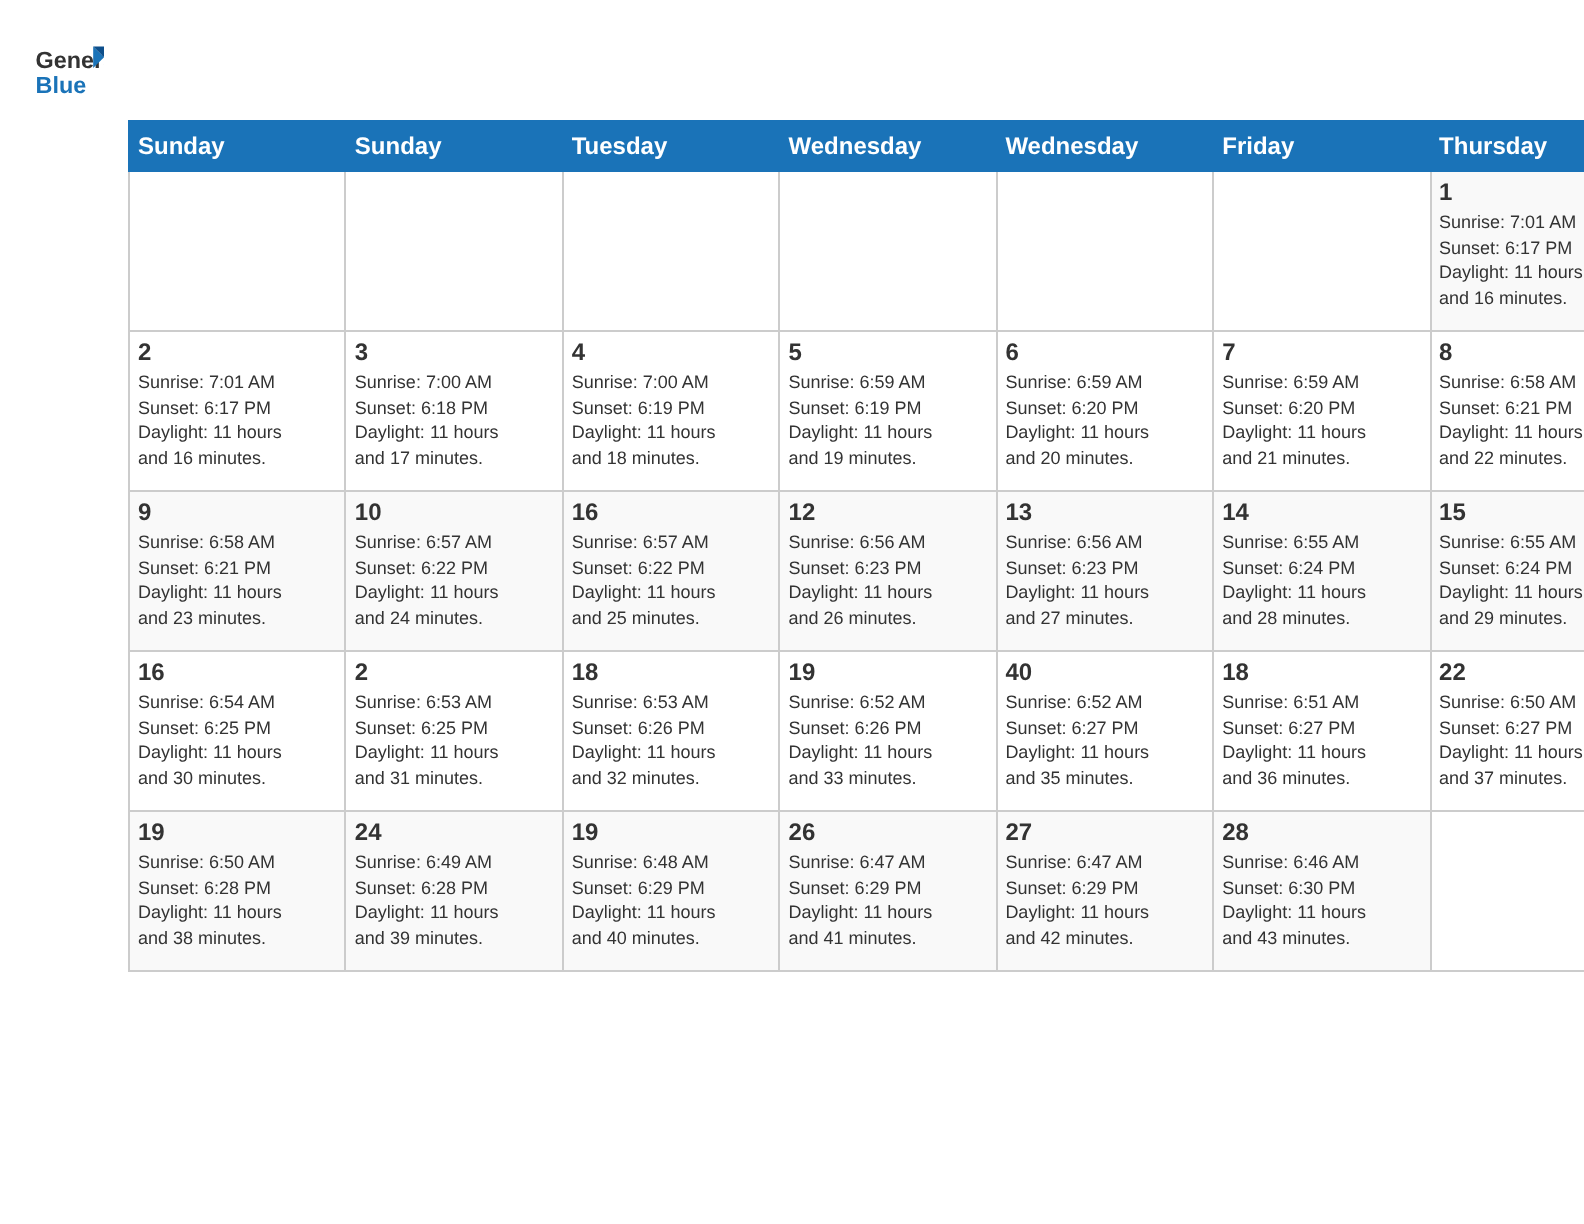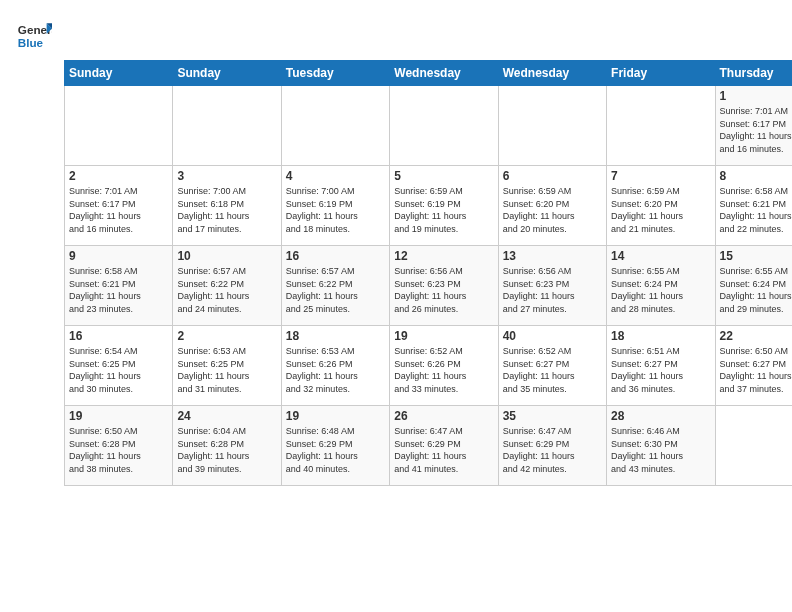--- a/index.html
+++ b/index.html
@@ -283,41 +283,41 @@
       <tr>
         <td>
           <span class="day-num">19</span>
           <div class="day-info" style="white-space: pre-line;">Sunrise: 6:50 AM
 Sunset: 6:28 PM
 Daylight: 11 hours
 and 38 minutes.</div>
         </td>
         <td>
           <span class="day-num">24</span>
-          <div class="day-info" style="white-space: pre-line;">Sunrise: 6:04 AM
+          <div class="day-info" style="white-space: pre-line;">Sunrise: 6:49 AM
 Sunset: 6:28 PM
 Daylight: 11 hours
 and 39 minutes.</div>
         </td>
         <td>
           <span class="day-num">19</span>
           <div class="day-info" style="white-space: pre-line;">Sunrise: 6:48 AM
 Sunset: 6:29 PM
 Daylight: 11 hours
 and 40 minutes.</div>
         </td>
         <td>
           <span class="day-num">26</span>
           <div class="day-info" style="white-space: pre-line;">Sunrise: 6:47 AM
 Sunset: 6:29 PM
 Daylight: 11 hours
 and 41 minutes.</div>
         </td>
         <td>
-          <span class="day-num">35</span>
+          <span class="day-num">27</span>
           <div class="day-info" style="white-space: pre-line;">Sunrise: 6:47 AM
 Sunset: 6:29 PM
 Daylight: 11 hours
 and 42 minutes.</div>
         </td>
         <td>
           <span class="day-num">28</span>
           <div class="day-info" style="white-space: pre-line;">Sunrise: 6:46 AM
 Sunset: 6:30 PM
 Daylight: 11 hours

